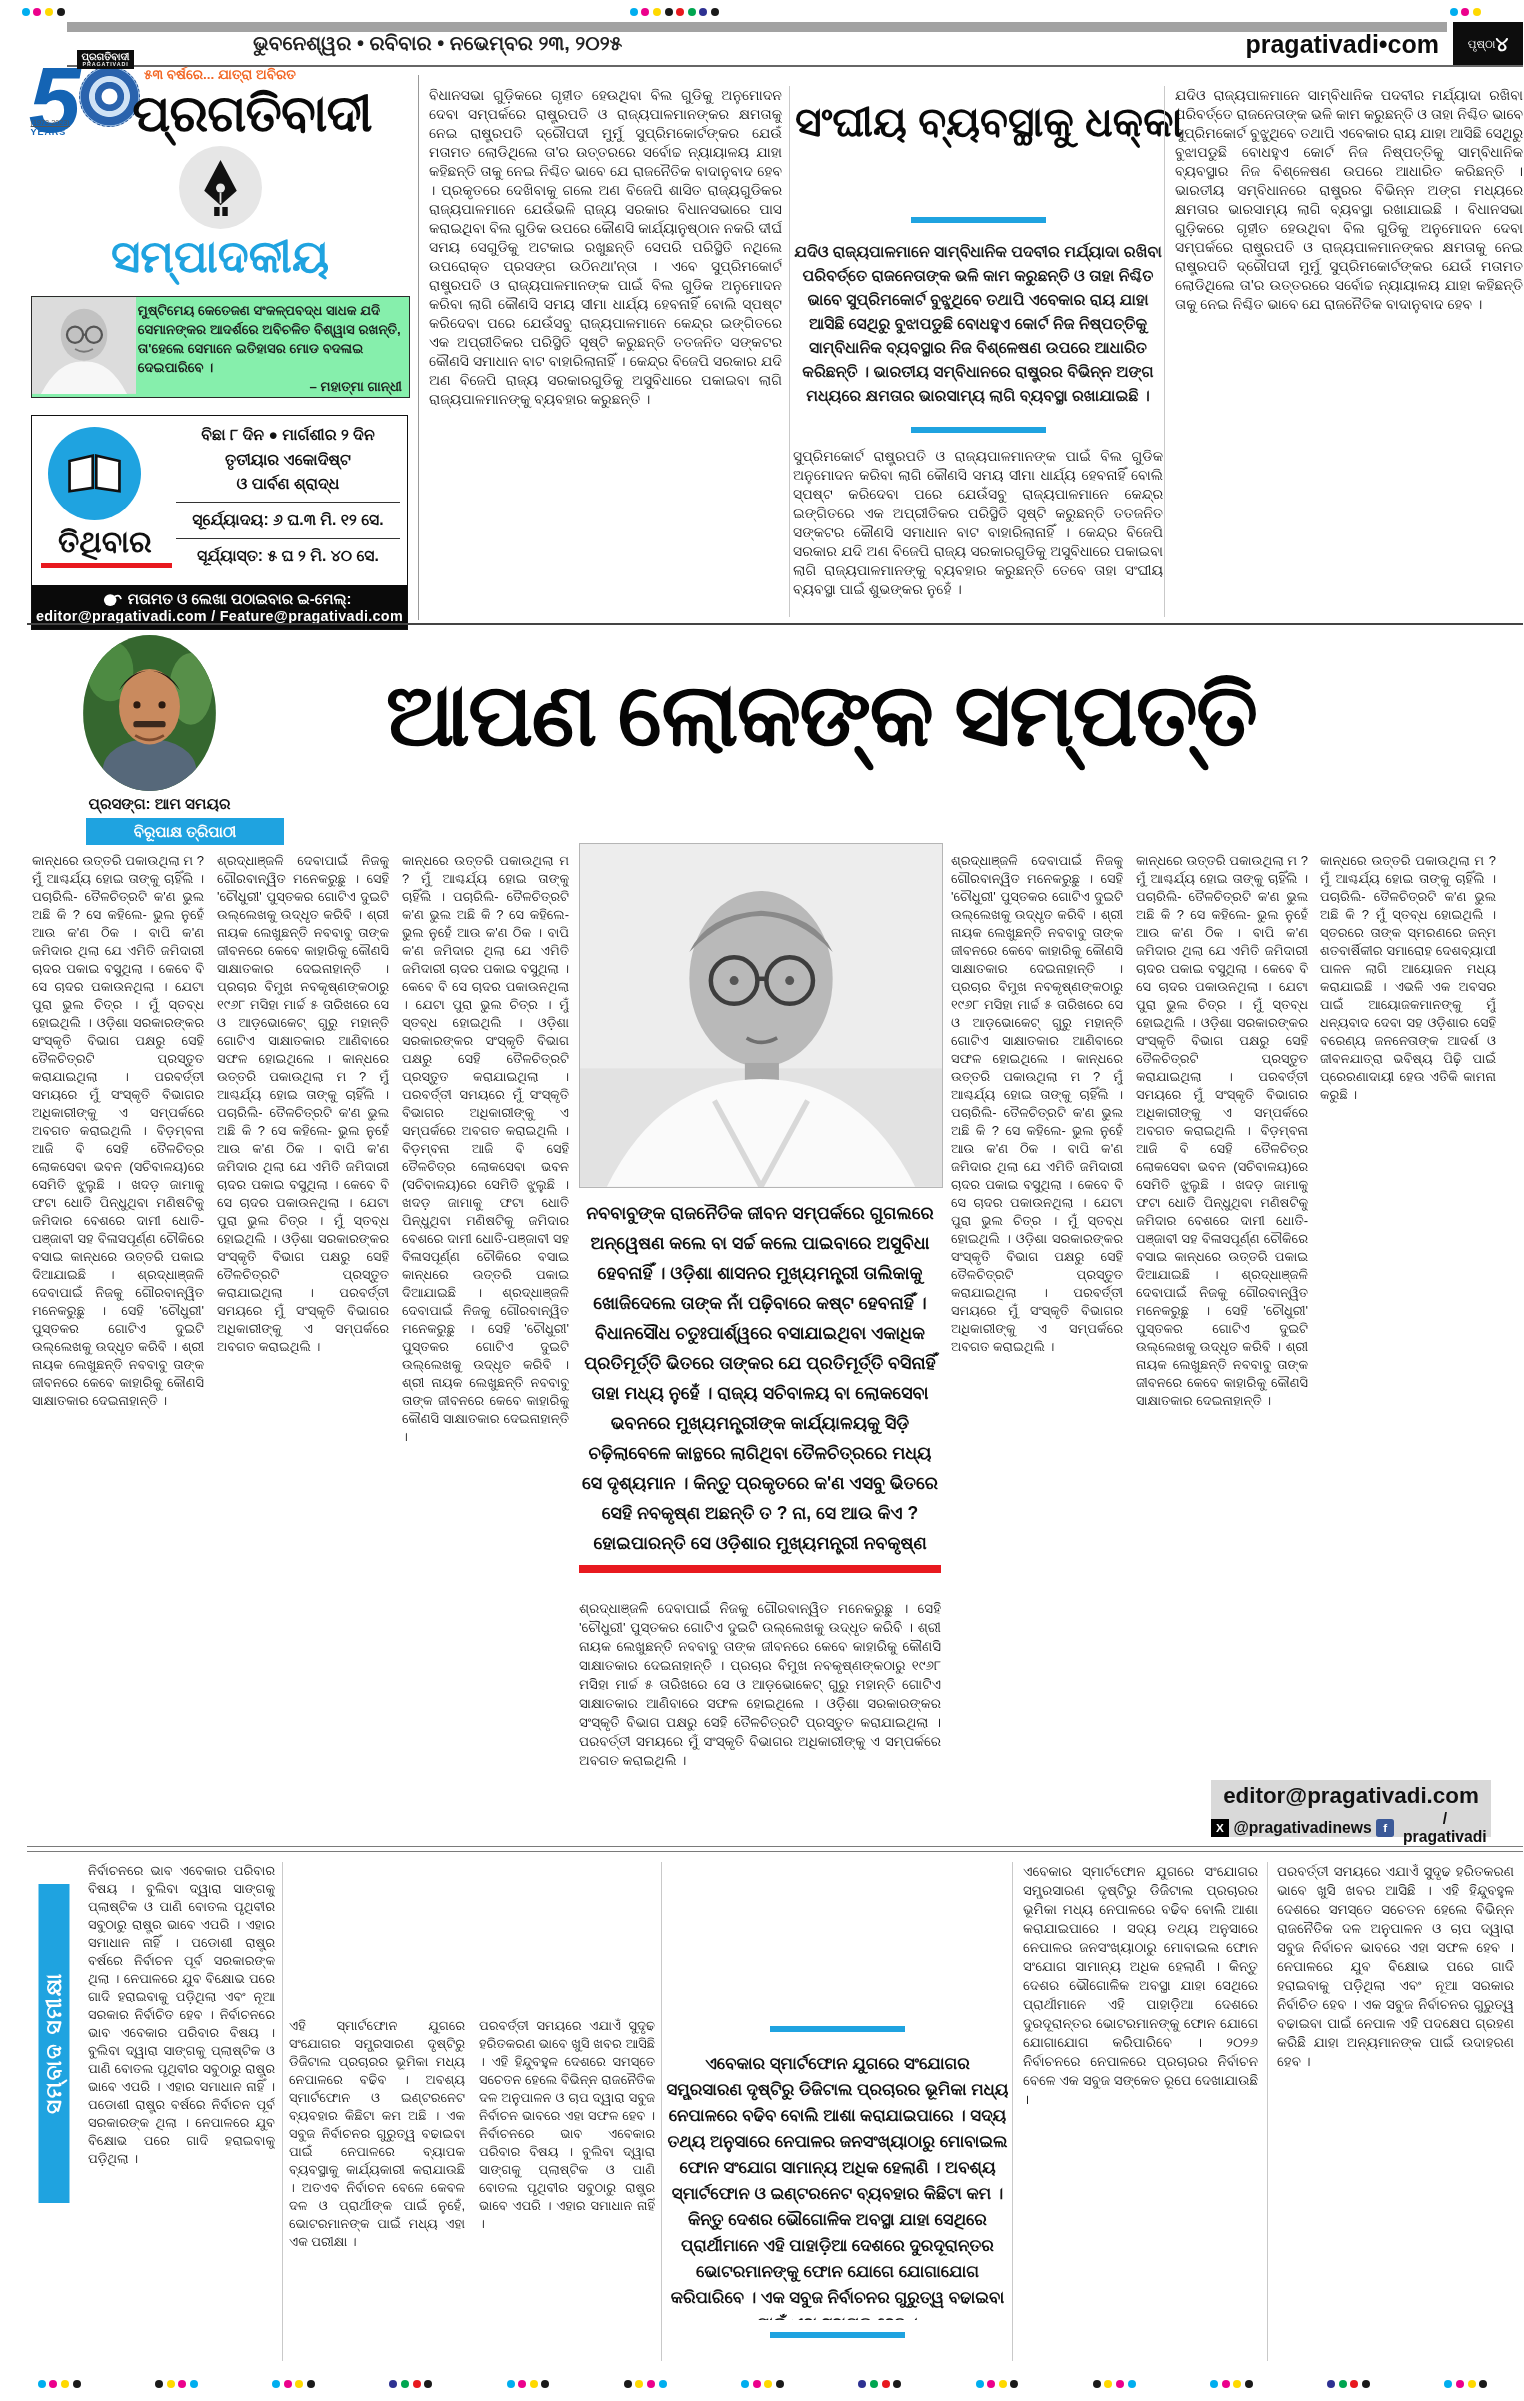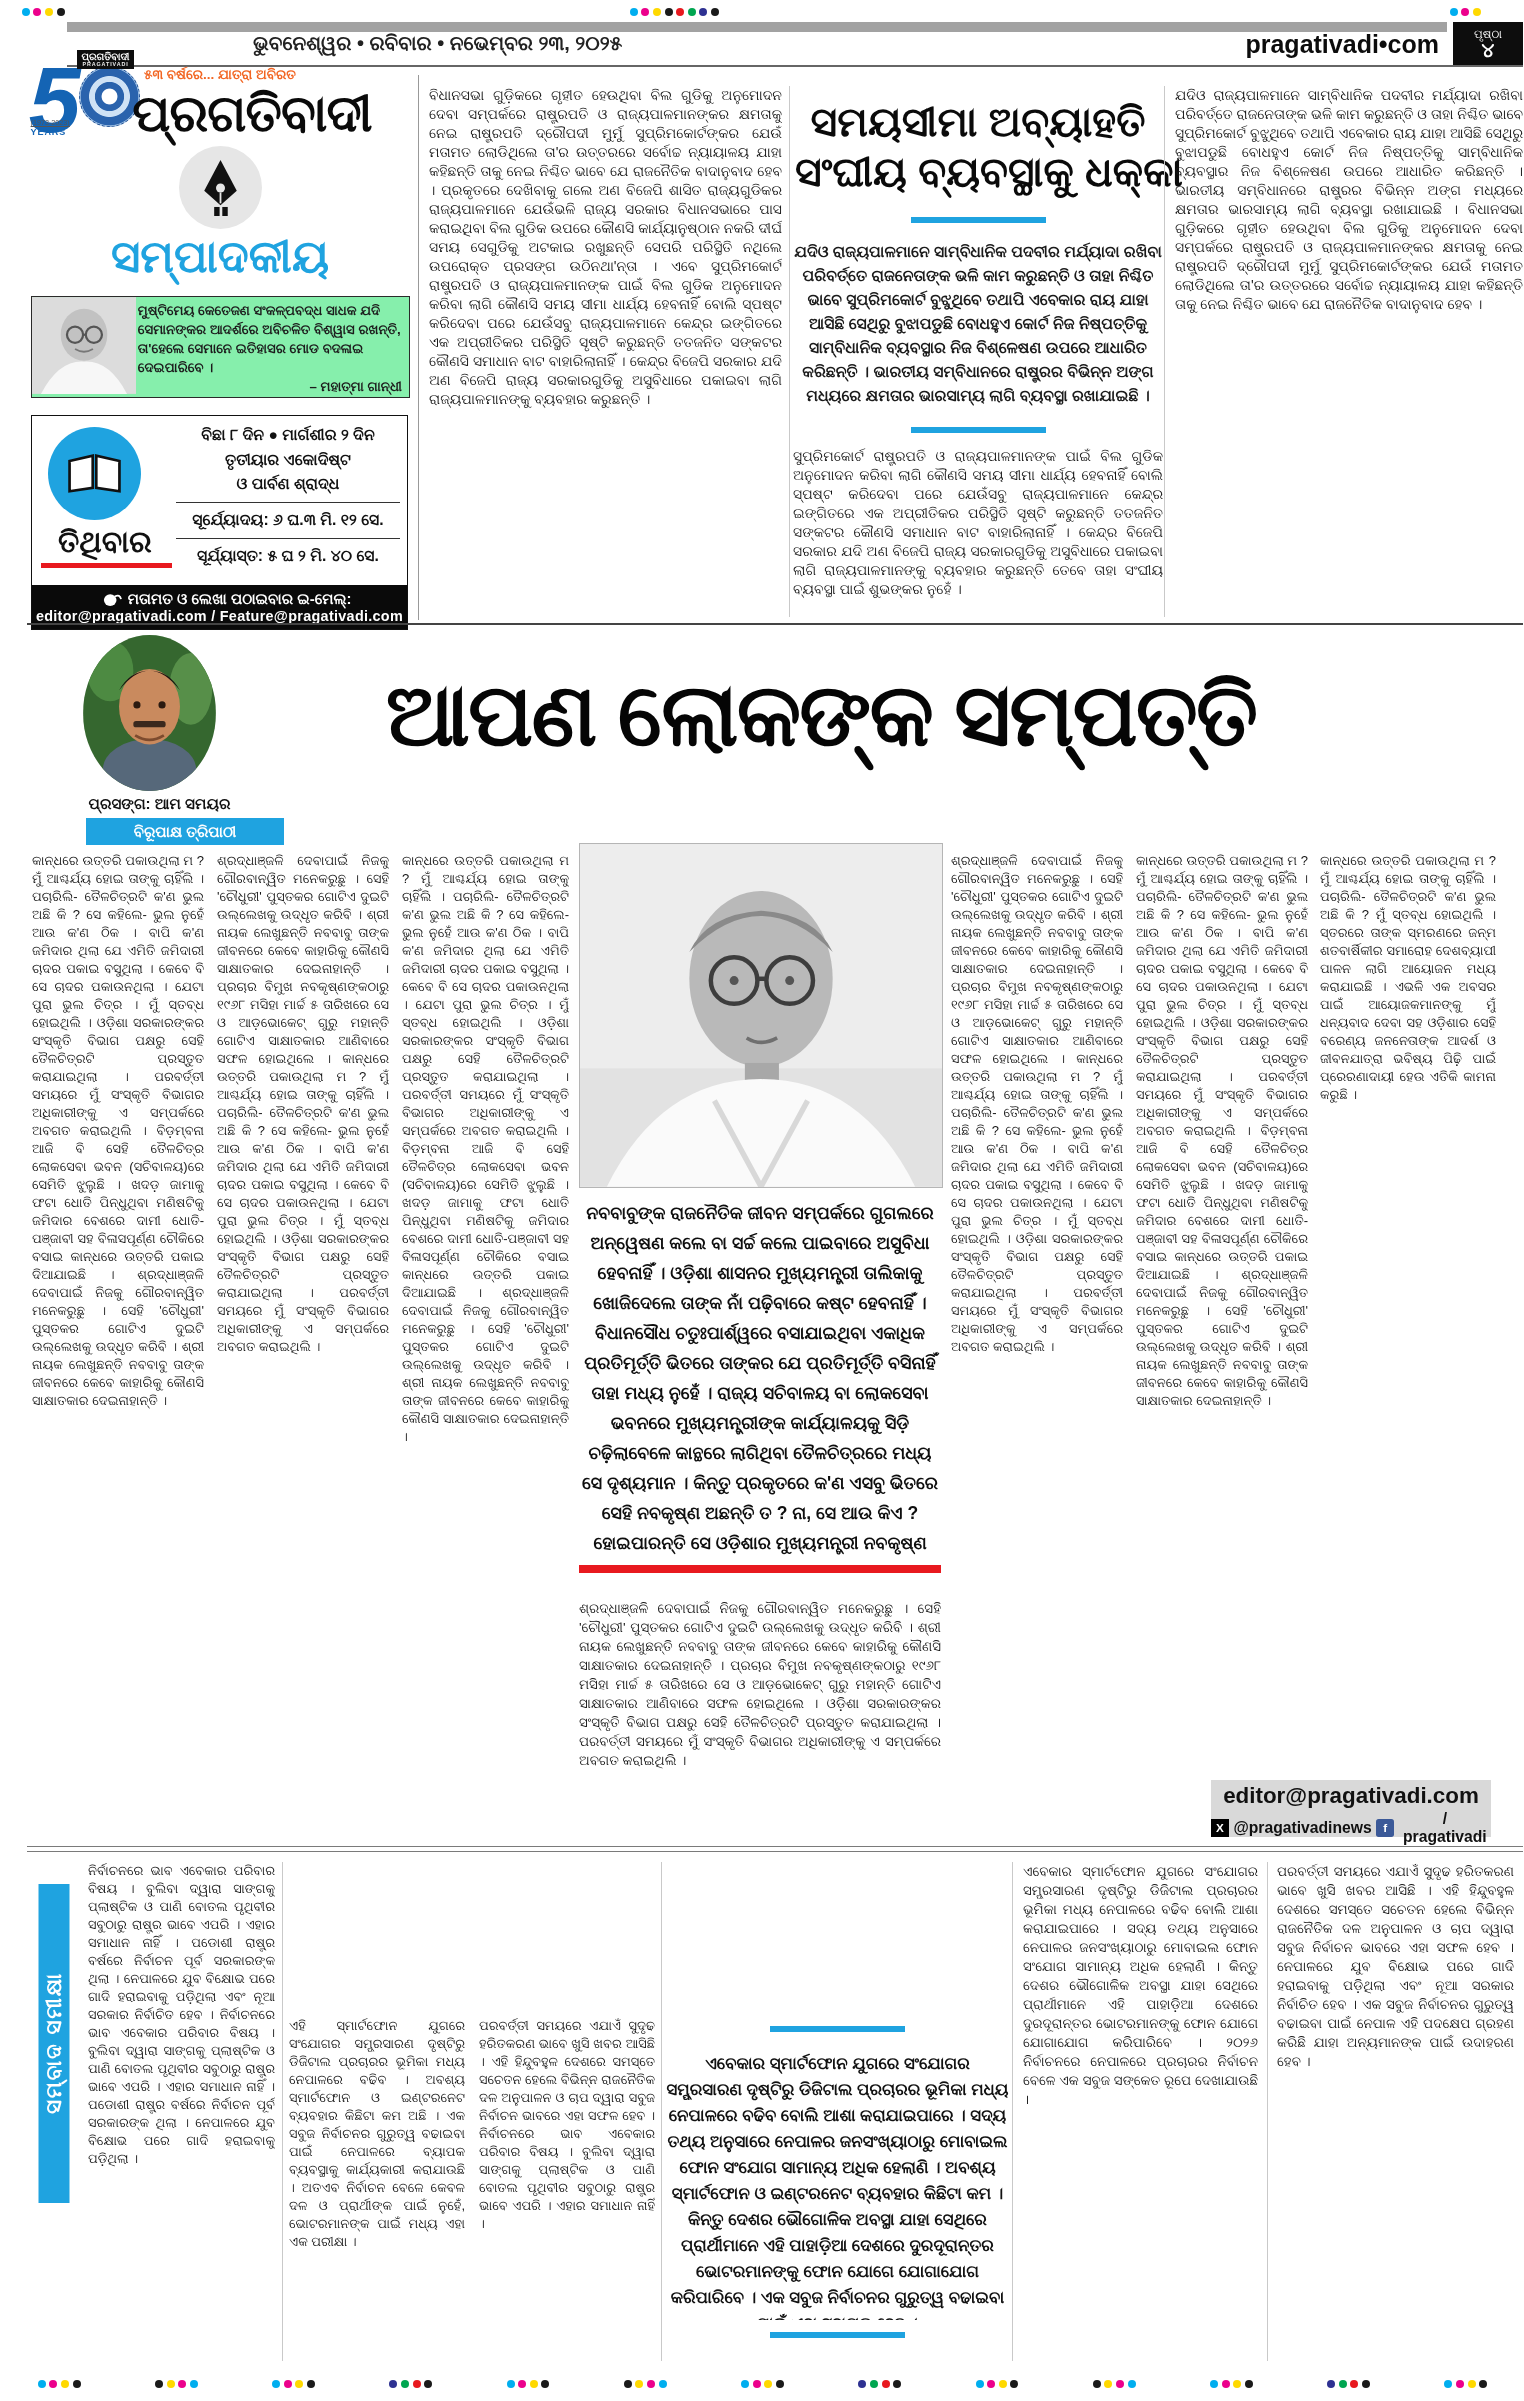--- a/index.html
+++ b/index.html
@@ -8,21 +8,21 @@
   .abs{position:absolute;}
   .jtxt{text-align:justify;font-size:13.5px;line-height:19px;overflow:hidden;color:#151515;}
   .jtxt.small{font-size:13px;line-height:18px;}
   .vrule{position:absolute;width:0.9px;background:#c9c9c9;}
   .hrule{position:absolute;height:1.8px;background:#444;}
   
   .greybar{position:absolute;left:67px;top:21.5px;width:1380px;height:10px;background:#a2a2a2;}
   .dateline{position:absolute;left:253px;top:32px;font-size:20px;font-weight:bold;color:#222;}
   .site{position:absolute;right:86px;top:30px;font-size:25px;font-weight:bold;color:#0c0c0c;}
   .pagebox{position:absolute;left:1453px;top:21.5px;width:70px;height:45px;background:#0d0d0d;color:#fff;
-           display:flex;flex-direction:column;align-items:center;justify-content:center;line-height:1;}
+           display:flex;flex-direction:row;align-items:center;justify-content:center;line-height:1;}
   .pagebox .pl{font-size:11.7px;} .pagebox .pn{font-size:20px;font-weight:bold;}
   
   .logo50{position:absolute;left:27px;top:50px;width:117px;height:106px;}
   .logo50 .five{position:absolute;left:1.8px;top:3.6px;font-size:93px;font-weight:bold;color:#1464b4;line-height:1;font-style:italic;}
   .logo50 .yrs{position:absolute;left:3.6px;top:77px;font-size:9px;font-weight:bold;color:#1464b4;letter-spacing:0.9px;}
   .logo50 .span{position:absolute;left:3.6px;top:68px;font-size:7.2px;color:#555;text-decoration:underline;}
   .emblem{position:absolute;left:52px;top:16px;width:59px;height:59px;border-radius:50%;
           background:radial-gradient(circle at 50% 50%, #ffffff 0 18%, #2a63ad 20% 34%, #cfe2f5 36% 48%, #2a63ad 50% 68%, #9dbfe3 70% 100%);
           border:1.8px dashed #1e4f94;}
   .wordmark{position:absolute;left:50px;top:0px;background:#0d0d0d;color:#fff;font-size:10px;font-weight:bold;padding:0.9px 4.5px;line-height:1.1;text-align:center;}
@@ -161,21 +161,20 @@
       </div>
       <div class="l2">editor@pragativadi.com / Feature@pragativadi.com</div>
     </div>
   </div>
 
   <div class="vrule" style="left:418px;top:75px;height:545px;background:#999;"></div>
   <div class="jtxt abs" style="left:429px;top:86px;width:353px;height:531px;font-size:14px;line-height:19px;">ବିଧାନସଭା ଗୁଡ଼ିକରେ ଗୃହୀତ ହେଉଥିବା ବିଲ ଗୁଡିକୁ ଅନୁମୋଦନ ଦେବା ସମ୍ପର୍କରେ ରାଷ୍ଟ୍ରପତି ଓ ରାଜ୍ୟପାଳମାନଙ୍କର କ୍ଷମତାକୁ ନେଇ ରାଷ୍ଟ୍ରପତି ଦ୍ରୌପଦୀ ମୁର୍ମୁ ସୁପ୍ରିମକୋର୍ଟଙ୍କର ଯେଉଁ ମତାମତ ଲୋଡିଥିଲେ ତା'ର ଉତ୍ତରରେ ସର୍ବୋଚ୍ଚ ନ୍ୟାୟାଳୟ ଯାହା କହିଛନ୍ତି ତାକୁ ନେଇ ନିଶ୍ଚିତ ଭାବେ ଯେ ରାଜନୈତିକ ବାଦାନୁବାଦ ହେବ । ପ୍ରକୃତରେ ଦେଖିବାକୁ ଗଲେ ଅଣ ବିଜେପି ଶାସିତ ରାଜ୍ୟଗୁଡିକର ରାଜ୍ୟପାଳମାନେ ଯେଉଁଭଳି ରାଜ୍ୟ ସରକାର ବିଧାନସଭାରେ ପାସ କରାଇଥିବା ବିଲ ଗୁଡିକ ଉପରେ କୌଣସି କାର୍ଯ୍ୟାନୁଷ୍ଠାନ ନକରି ଦୀର୍ଘ ସମୟ ସେଗୁଡିକୁ ଅଟକାଇ ରଖୁଛନ୍ତି ସେପରି ପରିସ୍ଥିତି ନଥିଲେ ଉପରୋକ୍ତ ପ୍ରସଙ୍ଗ ଉଠିନଥା'ନ୍ତା । ଏବେ ସୁପ୍ରିମକୋର୍ଟ ରାଷ୍ଟ୍ରପତି ଓ ରାଜ୍ୟପାଳମାନଙ୍କ ପାଇଁ ବିଲ ଗୁଡିକ ଅନୁମୋଦନ କରିବା ଲାଗି କୌଣସି ସମୟ ସୀମା ଧାର୍ଯ୍ୟ ହେବନାହିଁ ବୋଲି ସ୍ପଷ୍ଟ କରିଦେବା ପରେ ଯେଉଁସବୁ ରାଜ୍ୟପାଳମାନେ କେନ୍ଦ୍ର ଇଙ୍ଗିତରେ ଏକ ଅପ୍ରୀତିକର ପରିସ୍ଥିତି ସୃଷ୍ଟି କରୁଛନ୍ତି ତତଜନିତ ସଙ୍କଟର କୌଣସି ସମାଧାନ ବାଟ ବାହାରିଲାନାହିଁ । କେନ୍ଦ୍ର ବିଜେପି ସରକାର ଯଦି ଅଣ ବିଜେପି ରାଜ୍ୟ ସରକାରଗୁଡିକୁ ଅସୁବିଧାରେ ପକାଇବା ଲାଗି ରାଜ୍ୟପାଳମାନଙ୍କୁ ବ୍ୟବହାର କରୁଛନ୍ତି ।</div>
   <div class="vrule" style="left:789px;top:86px;height:531px;"></div>
 
   <div class="edh">
-    <div>ସମୟସୀମା ଅବ୍ୟାହତି</div>
     <div>ସଂଘୀୟ ବ୍ୟବସ୍ଥାକୁ ଧକ୍କା</div>
   </div>
   <div class="bluebar" style="left:911px;top:217px;"></div>
   <div class="standfirst" style="height:178px;">ଯଦିଓ ରାଜ୍ୟପାଳମାନେ ସାମ୍ବିଧାନିକ ପଦବୀର ମର୍ଯ୍ୟାଦା ରଖିବା ପରିବର୍ତ୍ତେ ରାଜନେତାଙ୍କ ଭଳି କାମ କରୁଛନ୍ତି ଓ ତାହା ନିଶ୍ଚିତ ଭାବେ ସୁପ୍ରିମକୋର୍ଟ ବୁଝୁଥିବେ ତଥାପି ଏବେକାର ରାୟ ଯାହା ଆସିଛି ସେଥିରୁ ବୁଝାପଡୁଛି ବୋଧହୁଏ କୋର୍ଟ ନିଜ ନିଷ୍ପତ୍ତିକୁ ସାମ୍ବିଧାନିକ ବ୍ୟବସ୍ଥାର ନିଜ ବିଶ୍ଳେଷଣ ଉପରେ ଆଧାରିତ କରିଛନ୍ତି । ଭାରତୀୟ ସମ୍ବିଧାନରେ ରାଷ୍ଟ୍ରର ବିଭିନ୍ନ ଅଙ୍ଗ ମଧ୍ୟରେ କ୍ଷମତାର ଭାରସାମ୍ୟ ଲାଗି ବ୍ୟବସ୍ଥା ରଖାଯାଇଛି ।</div>
   <div class="bluebar" style="left:911px;top:427px;"></div>
   <div class="jtxt abs" style="left:793px;top:447px;width:370px;height:170px;font-size:14px;line-height:19px;">ସୁପ୍ରିମକୋର୍ଟ ରାଷ୍ଟ୍ରପତି ଓ ରାଜ୍ୟପାଳମାନଙ୍କ ପାଇଁ ବିଲ ଗୁଡିକ ଅନୁମୋଦନ କରିବା ଲାଗି କୌଣସି ସମୟ ସୀମା ଧାର୍ଯ୍ୟ ହେବନାହିଁ ବୋଲି ସ୍ପଷ୍ଟ କରିଦେବା ପରେ ଯେଉଁସବୁ ରାଜ୍ୟପାଳମାନେ କେନ୍ଦ୍ର ଇଙ୍ଗିତରେ ଏକ ଅପ୍ରୀତିକର ପରିସ୍ଥିତି ସୃଷ୍ଟି କରୁଛନ୍ତି ତତଜନିତ ସଙ୍କଟର କୌଣସି ସମାଧାନ ବାଟ ବାହାରିଲାନାହିଁ । କେନ୍ଦ୍ର ବିଜେପି ସରକାର ଯଦି ଅଣ ବିଜେପି ରାଜ୍ୟ ସରକାରଗୁଡିକୁ ଅସୁବିଧାରେ ପକାଇବା ଲାଗି ରାଜ୍ୟପାଳମାନଙ୍କୁ ବ୍ୟବହାର କରୁଛନ୍ତି ତେବେ ତାହା ସଂଘୀୟ ବ୍ୟବସ୍ଥା ପାଇଁ ଶୁଭଙ୍କର ନୁହେଁ ।</div>
 
   <div class="vrule" style="left:1164px;top:86px;height:531px;"></div>
   <div class="jtxt abs" style="left:1175px;top:86px;width:348px;height:531px;font-size:14px;line-height:19px;">ଯଦିଓ ରାଜ୍ୟପାଳମାନେ ସାମ୍ବିଧାନିକ ପଦବୀର ମର୍ଯ୍ୟାଦା ରଖିବା ପରିବର୍ତ୍ତେ ରାଜନେତାଙ୍କ ଭଳି କାମ କରୁଛନ୍ତି ଓ ତାହା ନିଶ୍ଚିତ ଭାବେ ସୁପ୍ରିମକୋର୍ଟ ବୁଝୁଥିବେ ତଥାପି ଏବେକାର ରାୟ ଯାହା ଆସିଛି ସେଥିରୁ ବୁଝାପଡୁଛି ବୋଧହୁଏ କୋର୍ଟ ନିଜ ନିଷ୍ପତ୍ତିକୁ ସାମ୍ବିଧାନିକ ବ୍ୟବସ୍ଥାର ନିଜ ବିଶ୍ଳେଷଣ ଉପରେ ଆଧାରିତ କରିଛନ୍ତି । ଭାରତୀୟ ସମ୍ବିଧାନରେ ରାଷ୍ଟ୍ରର ବିଭିନ୍ନ ଅଙ୍ଗ ମଧ୍ୟରେ କ୍ଷମତାର ଭାରସାମ୍ୟ ଲାଗି ବ୍ୟବସ୍ଥା ରଖାଯାଇଛି । ବିଧାନସଭା ଗୁଡ଼ିକରେ ଗୃହୀତ ହେଉଥିବା ବିଲ ଗୁଡିକୁ ଅନୁମୋଦନ ଦେବା ସମ୍ପର୍କରେ ରାଷ୍ଟ୍ରପତି ଓ ରାଜ୍ୟପାଳମାନଙ୍କର କ୍ଷମତାକୁ ନେଇ ରାଷ୍ଟ୍ରପତି ଦ୍ରୌପଦୀ ମୁର୍ମୁ ସୁପ୍ରିମକୋର୍ଟଙ୍କର ଯେଉଁ ମତାମତ ଲୋଡିଥିଲେ ତା'ର ଉତ୍ତରରେ ସର୍ବୋଚ୍ଚ ନ୍ୟାୟାଳୟ ଯାହା କହିଛନ୍ତି ତାକୁ ନେଇ ନିଶ୍ଚିତ ଭାବେ ଯେ ରାଜନୈତିକ ବାଦାନୁବାଦ ହେବ ।</div>
 

